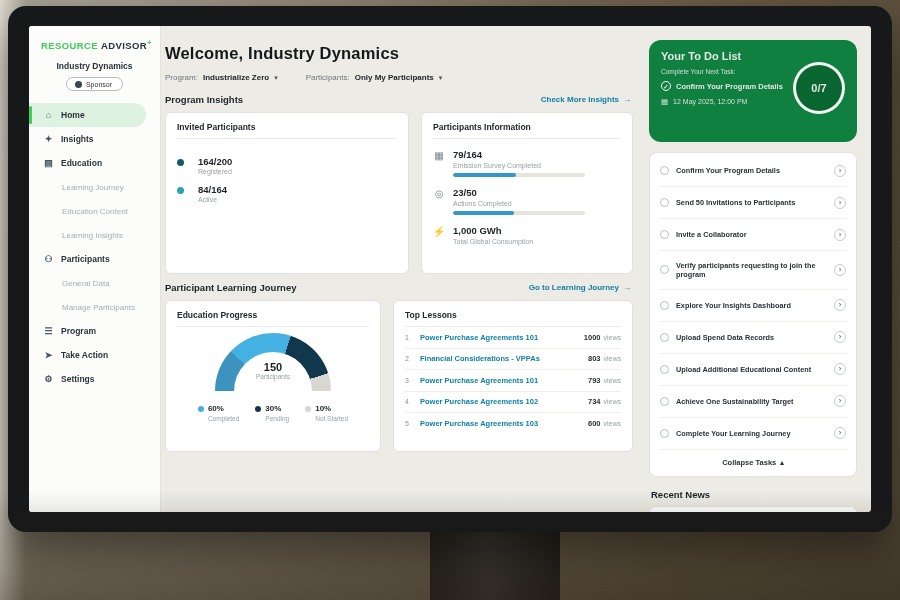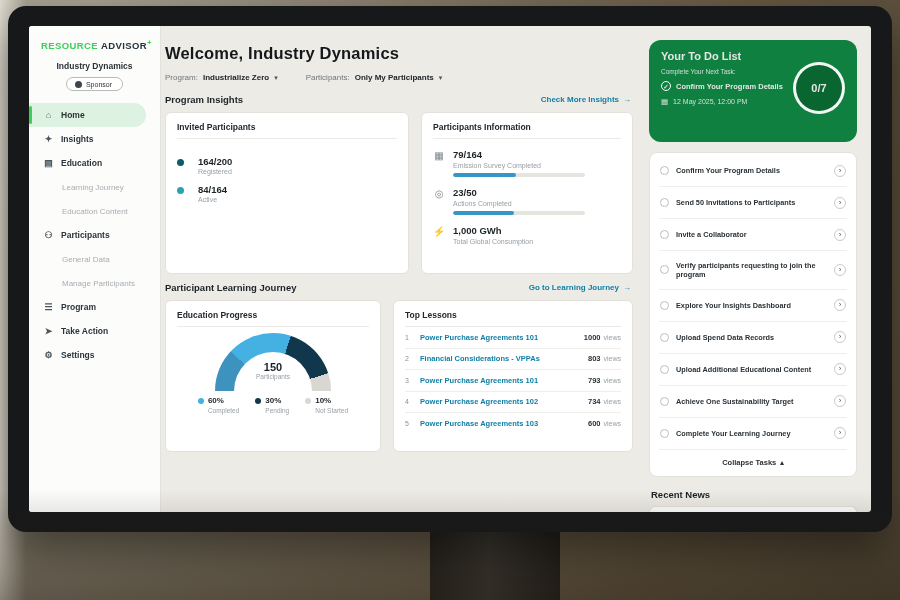--- a/index.html
+++ b/index.html
@@ -88,21 +88,21 @@
 
   
   .card-edu { width:216px; height:152px; }
   .gauge-wrap { display:flex; flex-direction:column; align-items:center; margin-top:6px; }
   .gauge { width:116px; height:58px; position:relative; overflow:hidden; }
   .g-arc { width:116px; height:116px; border-radius:50%; }
   .g-hole { position:absolute; left:19px; top:19px; width:78px; height:78px; border-radius:50%; background:#fff; }
   .g-center { margin-top:-30px; text-align:center; position:relative; z-index:2; }
   .gc-val { font-size:11px; font-weight:bold; color:#1c2327; }
   .gc-lab { font-size:6.5px; color:#98a0a5; }
-  .g-legend { display:flex; gap:16px; margin-top:16px; }
+  .g-legend { display:flex; gap:16px; margin-top:24px; }
   .gl-item { font-size:8px; }
   .gl-top { display:flex; align-items:center; gap:4px; font-weight:bold; color:#1c2327; }
   .gl-dot { width:6px; height:6px; border-radius:50%; }
   .gl-lab { font-size:6.5px; color:#98a0a5; margin:2px 0 0 10px; }
 
   
   .card-lessons { flex:1; height:152px; padding-bottom:4px; }
   .lesson-row { display:flex; align-items:center; height:21.5px; border-bottom:1px solid #f0eee9; font-size:7.5px; }
   .lesson-row:last-child { border-bottom:none; }
   .rank { width:15px; color:#8a9196; font-size:7px; }
@@ -164,20 +164,23 @@
             <div class="nav-item" data-interactable="true">
               <span class="nav-icon" data-interactable="false">▤</span>
               <span data-interactable="false">Education</span>
             </div>
             <div class="nav-item sub" data-interactable="true">
               <span data-interactable="false">Learning Journey</span>
             </div>
             <div class="nav-item sub" data-interactable="true">
               <span data-interactable="false">Education Content</span>
             </div>
+            <div class="nav-item sub" data-interactable="true">
+              <span data-interactable="false">Learning Insights</span>
+            </div>
             <div class="nav-item" data-interactable="true">
               <span class="nav-icon" data-interactable="false">⚇</span>
               <span data-interactable="false">Participants</span>
             </div>
             <div class="nav-item sub" data-interactable="true">
               <span data-interactable="false">General Data</span>
             </div>
             <div class="nav-item sub" data-interactable="true">
               <span data-interactable="false">Manage Participants</span>
             </div>

